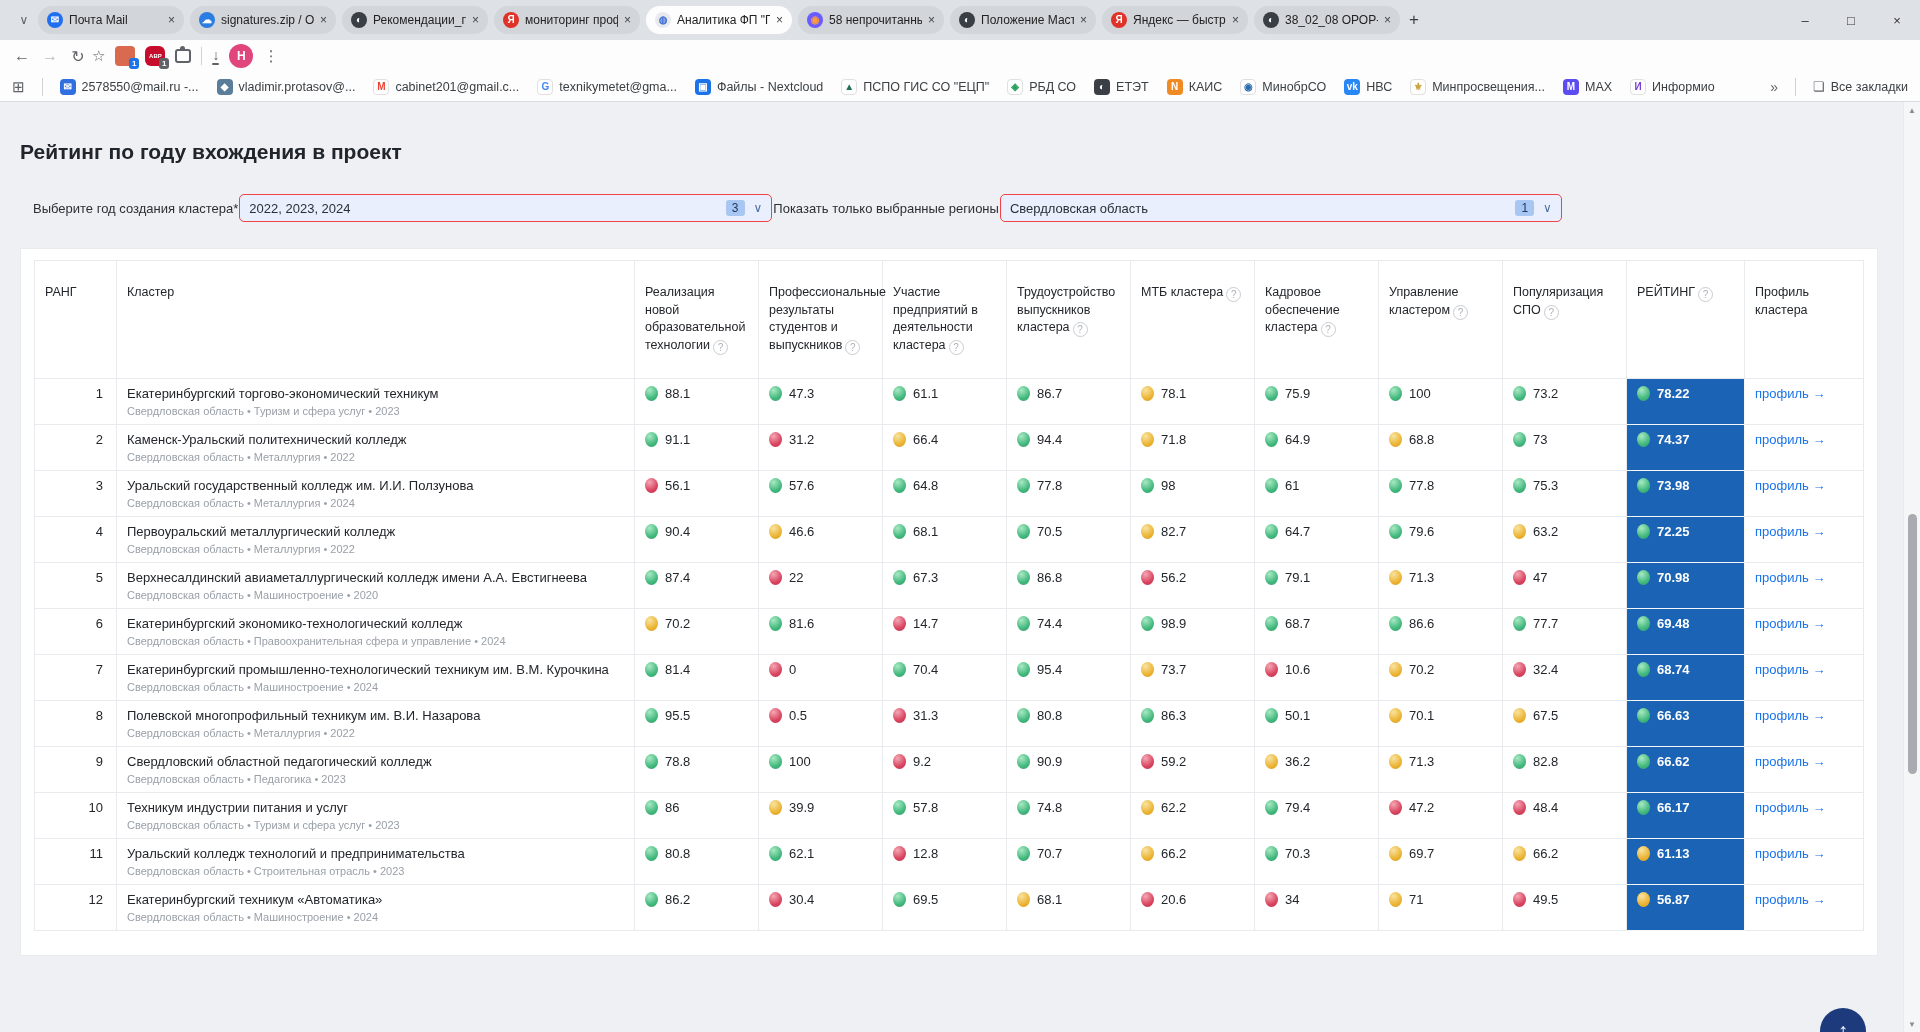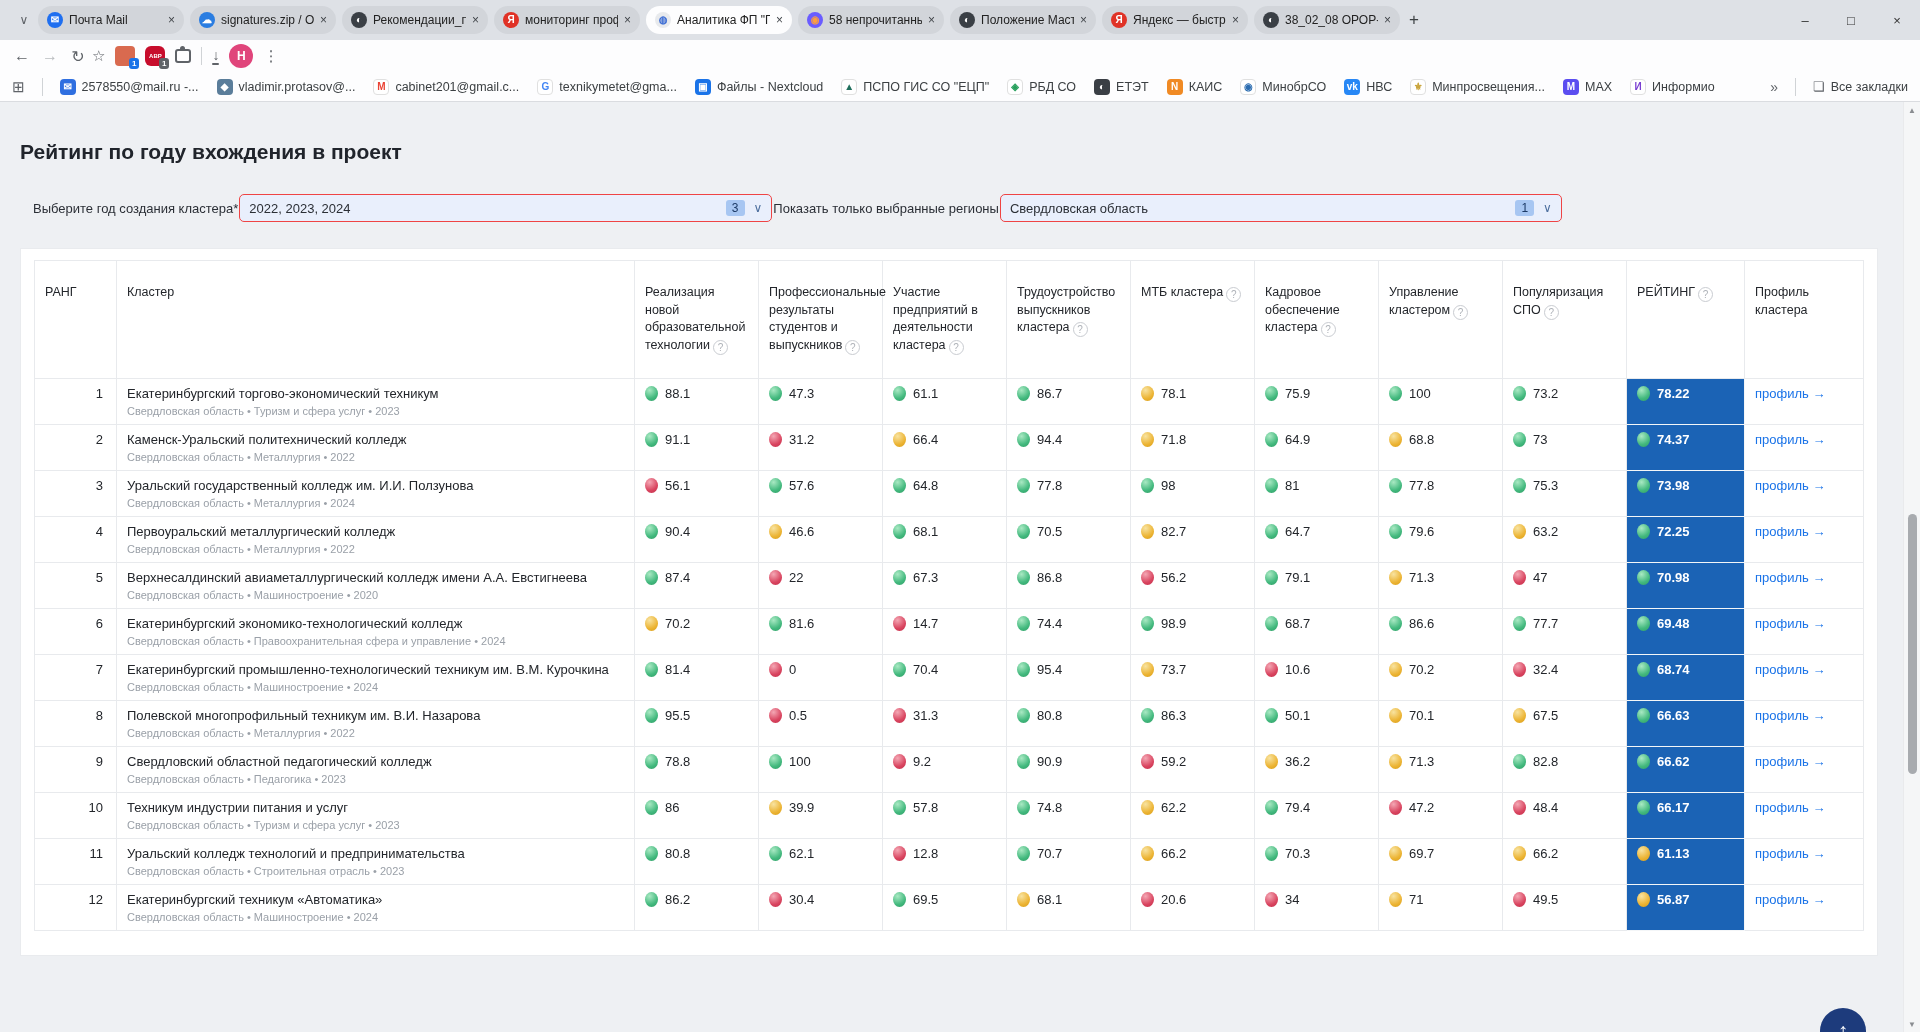--- a/index.html
+++ b/index.html
@@ -336,21 +336,21 @@
               <td class="td-rank">3</td>
               <td>
                 <div class="cname">Уральский государственный колледж им. И.И. Ползунова</div>
                 <div class="cmeta">Свердловская область • Металлургия • 2024</div>
               </td>
               <td><span class="dot dot-r"></span><span>56.1</span></td>
               <td><span class="dot dot-g"></span><span>57.6</span></td>
               <td><span class="dot dot-g"></span><span>64.8</span></td>
               <td><span class="dot dot-g"></span><span>77.8</span></td>
               <td><span class="dot dot-g"></span><span>98</span></td>
-              <td><span class="dot dot-g"></span><span>81</span></td>
+              <td><span class="dot dot-g"></span><span>61</span></td>
               <td><span class="dot dot-g"></span><span>77.8</span></td>
               <td><span class="dot dot-g"></span><span>75.3</span></td>
               <td class="td-rating"><span class="dot dot-g"></span><span>73.98</span></td>
               <td><a class="profile-link" href="#">профиль →</a></td>
             </tr>
             <tr>
               <td class="td-rank">4</td>
               <td>
                 <div class="cname">Первоуральский металлургический колледж</div>
                 <div class="cmeta">Свердловская область • Металлургия • 2022</div>

